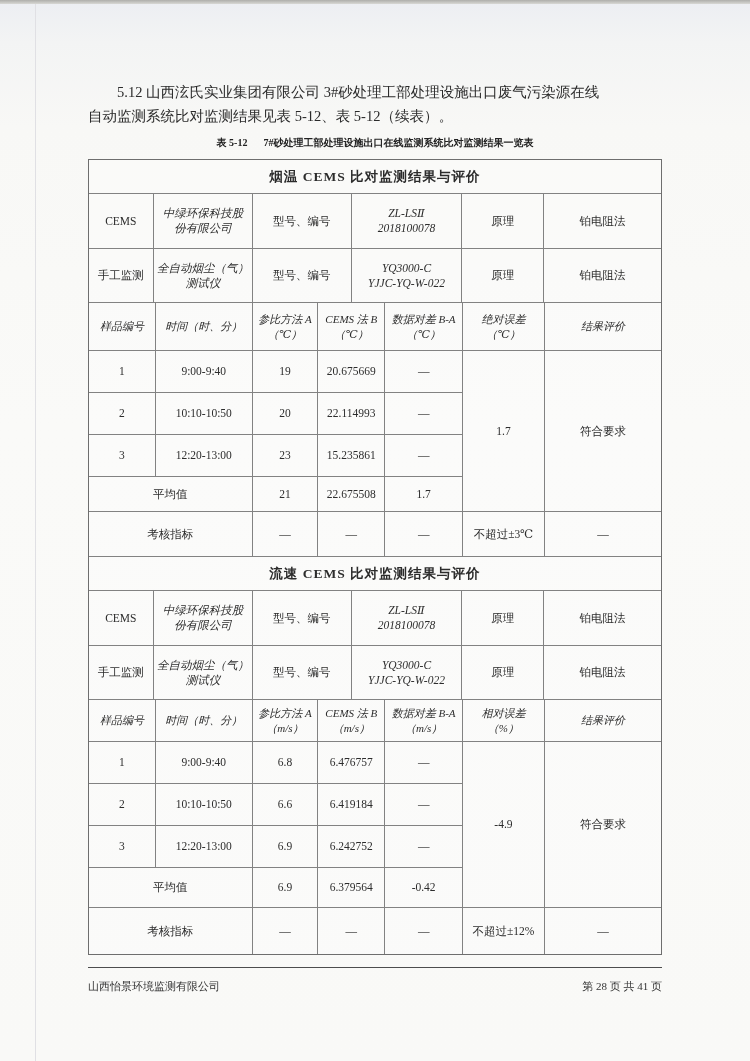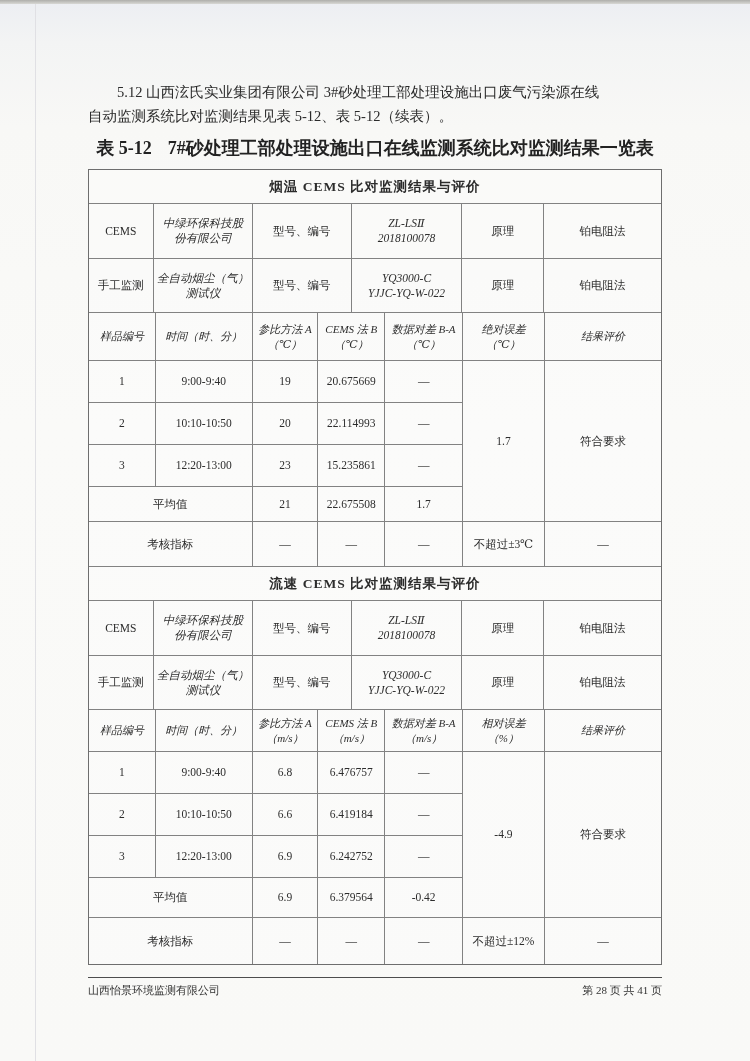--- a/index.html
+++ b/index.html
@@ -12,21 +12,21 @@
   }
   .top-edge { position:absolute; top:0; left:0; width:750px; height:4px;
     background:linear-gradient(180deg,#aeaeaa,#d8d8d4); }
   .left-scan-line { position:absolute; top:4px; left:35px; width:1px; height:1057px;
     background:#e0e0e4; }
   .content { position:absolute; left:88px; top:0; width:574px; }
 
   .para { margin-top:80px; font-size:14.5px; line-height:24px; color:#2a2a2a; white-space:nowrap; }
   .para .ln1 { text-indent:2em; }
   .caption { margin-top:8px; display:flex; justify-content:center; gap:16px;
-    font-weight:bold; font-size:18px; color:#222; }
+    font-weight:bold; font-size:10px; color:#222; }
 
   .tbl { margin-top:9px; border:1.5px solid #6e6e6e; background:rgba(255,255,255,0.25); }
   .row { display:flex; }
   .cell {
     display:flex; align-items:center; justify-content:center; text-align:center;
     font-size:11.5px; line-height:15px; color:#2c2c2c;
     border-right:1px solid #828282; border-bottom:1px solid #828282;
     padding:2px 3px; flex-shrink:0;
   }
   .row > .cell:last-child { border-right:none; }
@@ -47,21 +47,21 @@
   
   .c1{width:11.7%}.c2{width:16.9%}
   .h-head .cell, .h-head2 .cell { font-size:11px; }
   
   .body-wrap { display:flex; align-items:stretch; }
   .body-left { width:65.4%; }
   .bc1{width:17.89%}.bc2{width:25.84%}.bc3{width:17.58%}.bc4{width:17.89%}.bc5{width:20.8%}.bc12{width:43.73%}
   .merged-col { height:auto; }
   .no-r { border-right:none; }
 
-  .footer { margin-top:12px; border-top:1.5px solid #4d4d4d; padding-top:5px;
+  .footer { margin-top:12px; border-top:1.5px solid #4d4d4d; padding-top:11px;
     display:flex; justify-content:space-between; font-size:11px; color:#333; }
 </style>
 </head>
 <body>
 
 <div class="top-edge"></div>
 <div class="left-scan-line"></div>
 
 <div class="content">
 

